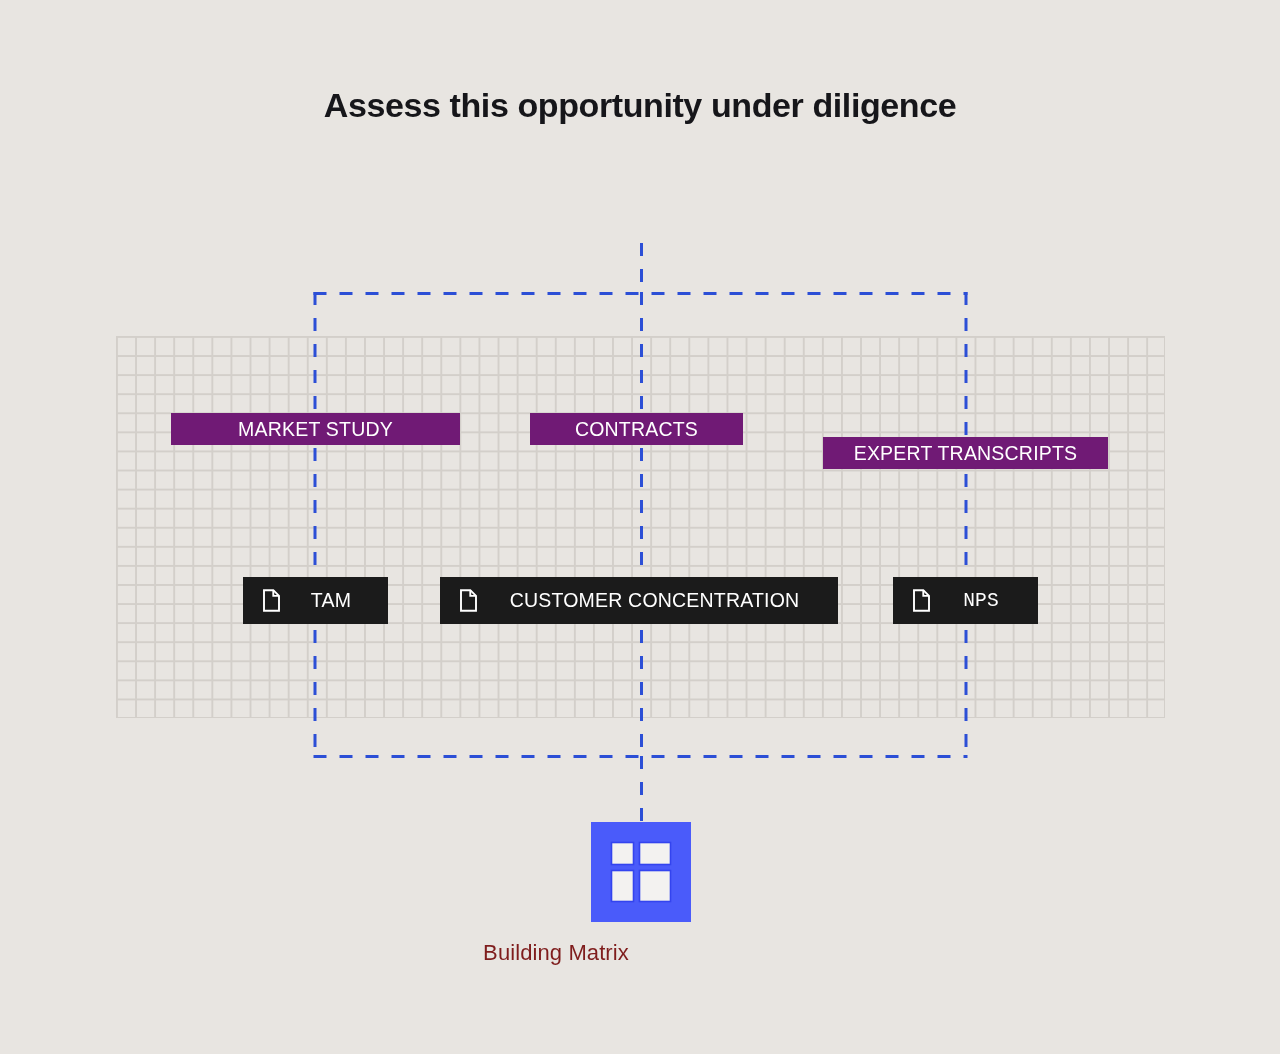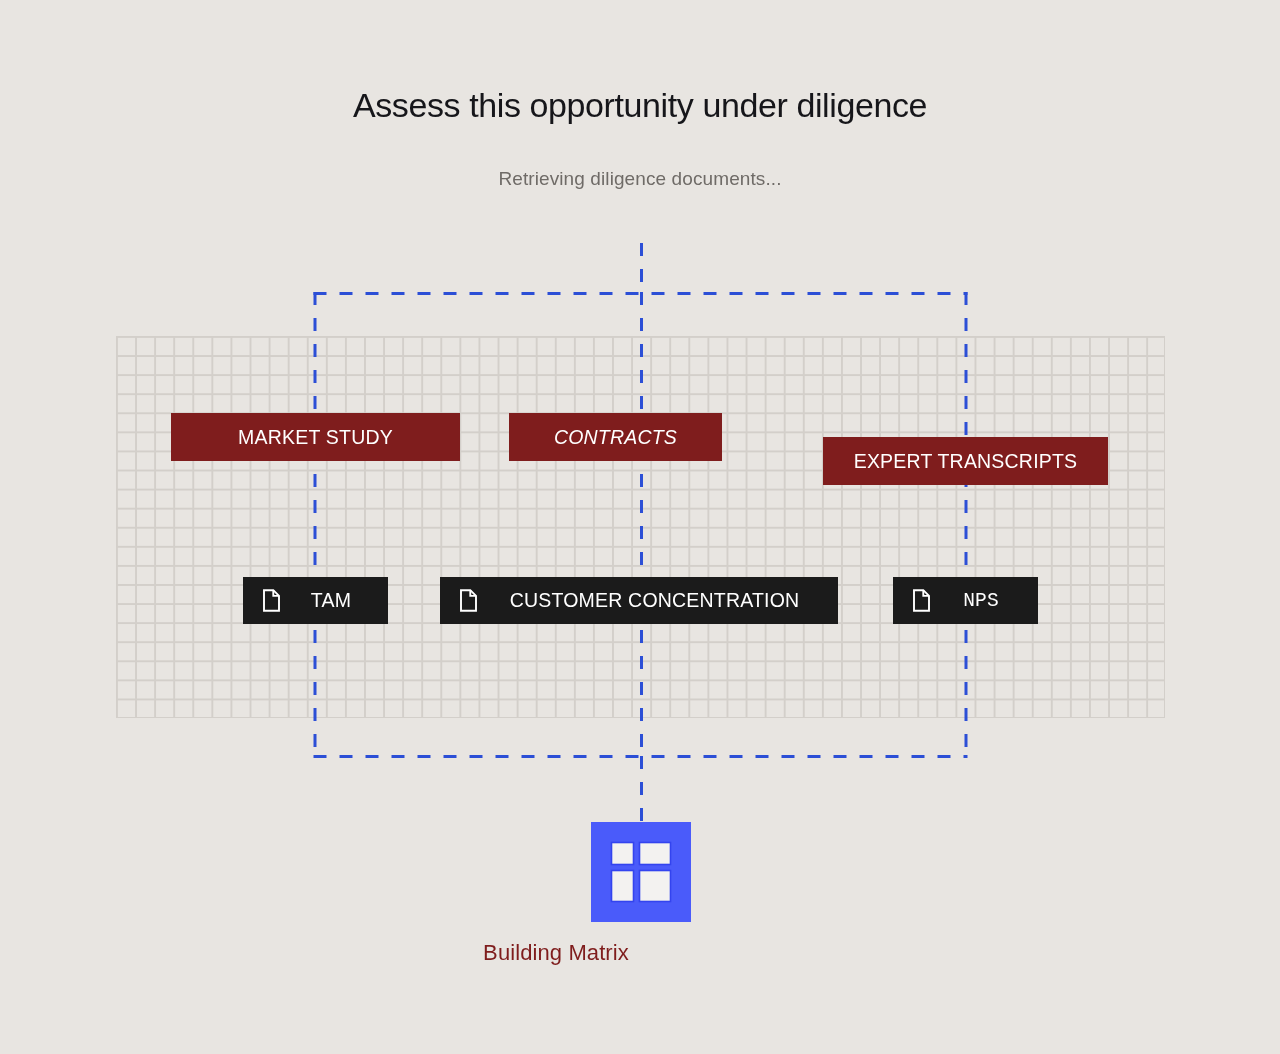--- a/index.html
+++ b/index.html
@@ -23,21 +23,21 @@
   }
 
   
   .page-title {
     position: absolute;
     left: 0;
     top: 59px;
     width: 1280px;
     text-align: center;
     font-size: 34px;
-    font-weight: 400;
+    font-weight: 700;
     letter-spacing: -0.4px;
     color: #16161a;
     line-height: 46px;
   }
 
   
   .status-block {
     position: absolute;
     left: 0;
     top: 165px;
@@ -81,32 +81,32 @@
     position: absolute;
     left: 0; top: 0;
     width: 1280px;
     height: 1054px;
     pointer-events: none;
   }
 
   
   .src-box {
     position: absolute;
-    height: 48px;
-    background: #7f1d1d;
+    height: 32px;
+    background: #701a75;
     color: #ffffff;
     display: flex;
     align-items: center;
     justify-content: center;
     font-size: 19.5px;
     letter-spacing: 0.2px;
     box-sizing: border-box;
   }
   #src-market   { left: 171px; top: 413px; width: 289px; }
-  #src-contract { left: 509px; top: 413px; width: 213px; font-style: italic; }
+  #src-contract { left: 530px; top: 413px; width: 213px; }
   #src-expert   { left: 823px; top: 413px; width: 285px; margin-top: 24px; }
 
   
   .doc-box {
     position: absolute;
     height: 47px;
     background: #1b1b1b;
     color: #ffffff;
     display: flex;
     align-items: center;
@@ -155,21 +155,20 @@
   }
 </style>
 </head>
 <body>
 
 <div id="stage">
 
   <h1 class="page-title">Assess this opportunity under diligence</h1>
 
   <div class="status-block">
-    <div class="status-line">Retrieving diligence documents...</div>
   </div>
 
   <div class="grid-field"></div>
 
   <svg class="dashes" width="1280" height="1054">
     <g stroke="#2c4fd6" stroke-width="3" fill="none" stroke-dasharray="13 13">
 
       <line x1="641.5" y1="243" x2="641.5" y2="293"></line>
 
       <line x1="313.5" y1="293.5" x2="967.5" y2="293.5"></line>

